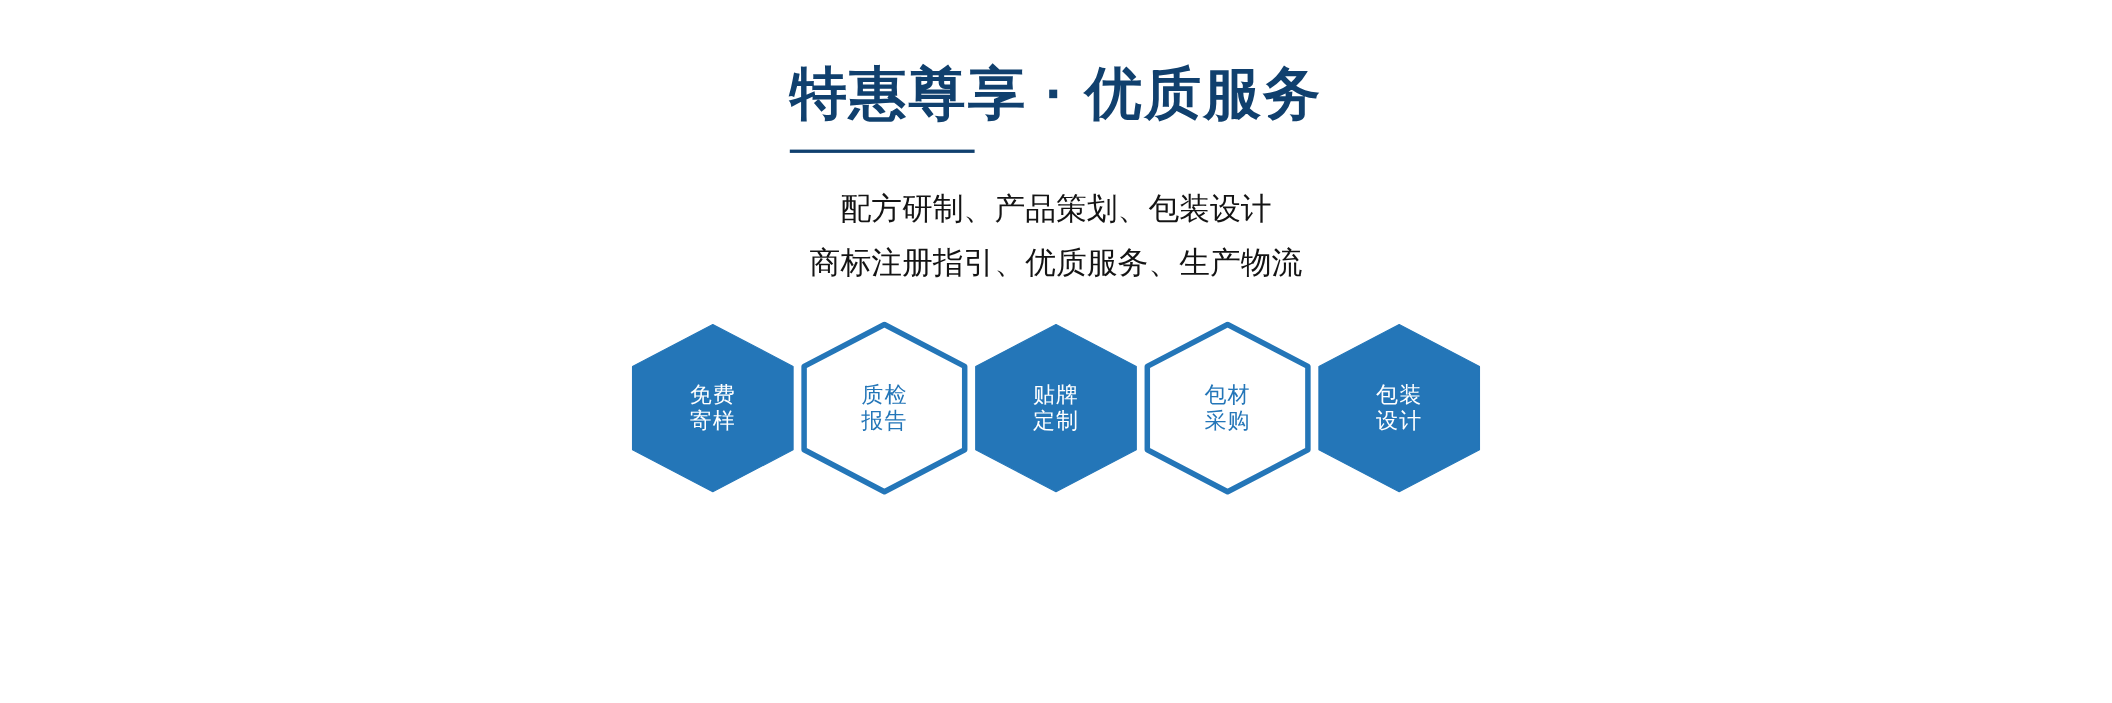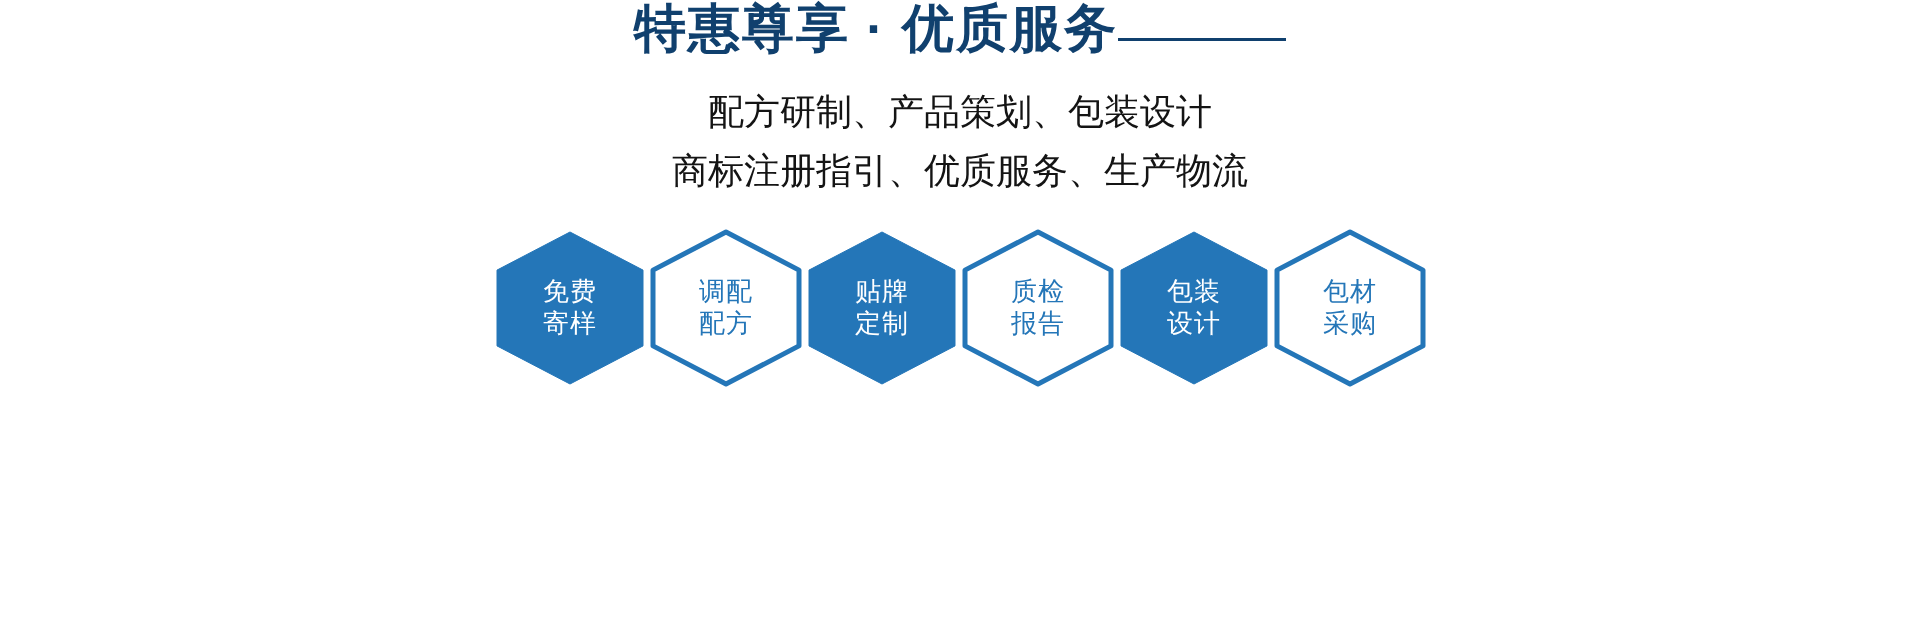--- a/index.html
+++ b/index.html
@@ -20,23 +20,24 @@
     width: 1920px;
     height: 639px;
     background: #ffffff;
     display: flex;
     flex-direction: column;
     align-items: center;
   }
 
   
   .title-block {
+    margin-top: 58px;
     display: flex;
-    flex-direction: row;
-    align-items: center;
+    flex-direction: column;
+    align-items: flex-start;
   }
   .main-title {
     font-size: 52px;
     line-height: 1.08;
     font-weight: bold;
     color: #10406e;
     letter-spacing: 2px;
     white-space: nowrap;
     text-align: center;
   }
@@ -49,21 +50,21 @@
 
   
   .subtitle-block {
     margin-top: 33px;
     display: flex;
     flex-direction: column;
     align-items: center;
     gap: 14px;
   }
   .subtitle-line {
-    font-size: 36px;
+    font-size: 28px;
     line-height: 1.25;
     color: #141414;
     letter-spacing: 0px;
     white-space: nowrap;
     text-align: left;
   }
 
   
   .hex-row {
     margin-top: 36px;
@@ -84,21 +85,21 @@
   }
   .hex svg {
     position: absolute;
     inset: 0;
     width: 152px;
     height: 158px;
   }
   .hex-label {
     position: relative;
     z-index: 2;
-    font-size: 26px;
+    font-size: 20px;
     line-height: 1.22;
     font-weight: normal;
     text-align: right;
     letter-spacing: 1px;
     white-space: pre-line;
     pointer-events: none;
   }
   .hex.filled .hex-label { color: #ffffff; }
   .hex.outline .hex-label { color: #2476b8; }
 </style>
@@ -122,46 +123,39 @@
         <svg viewBox="0 0 152 158">
           <polygon points="76.0,3.0 149.0,41.1 149.0,116.9 76.0,155.0 3.0,116.9 3.0,41.1" fill="#2476b8" stroke="#2476b8" stroke-width="1" stroke-linejoin="round"></polygon>
         </svg>
         <div class="hex-label">免费
 寄样</div>
       </div>
       <div class="hex outline">
         <svg viewBox="0 0 152 158">
           <polygon points="76.0,3.0 149.0,41.1 149.0,116.9 76.0,155.0 3.0,116.9 3.0,41.1" fill="#ffffff" stroke="#2476b8" stroke-width="5" stroke-linejoin="round"></polygon>
         </svg>
-        <div class="hex-label">调配
-配方</div>
+        <div class="hex-label">质检
+报告</div>
       </div>
       <div class="hex filled">
         <svg viewBox="0 0 152 158">
           <polygon points="76.0,3.0 149.0,41.1 149.0,116.9 76.0,155.0 3.0,116.9 3.0,41.1" fill="#2476b8" stroke="#2476b8" stroke-width="1" stroke-linejoin="round"></polygon>
         </svg>
         <div class="hex-label">贴牌
 定制</div>
       </div>
       <div class="hex outline">
         <svg viewBox="0 0 152 158">
           <polygon points="76.0,3.0 149.0,41.1 149.0,116.9 76.0,155.0 3.0,116.9 3.0,41.1" fill="#ffffff" stroke="#2476b8" stroke-width="5" stroke-linejoin="round"></polygon>
         </svg>
-        <div class="hex-label">质检
-报告</div>
+        <div class="hex-label">包材
+采购</div>
       </div>
       <div class="hex filled">
         <svg viewBox="0 0 152 158">
           <polygon points="76.0,3.0 149.0,41.1 149.0,116.9 76.0,155.0 3.0,116.9 3.0,41.1" fill="#2476b8" stroke="#2476b8" stroke-width="1" stroke-linejoin="round"></polygon>
         </svg>
         <div class="hex-label">包装
 设计</div>
       </div>
-      <div class="hex outline">
-        <svg viewBox="0 0 152 158">
-          <polygon points="76.0,3.0 149.0,41.1 149.0,116.9 76.0,155.0 3.0,116.9 3.0,41.1" fill="#ffffff" stroke="#2476b8" stroke-width="5" stroke-linejoin="round"></polygon>
-        </svg>
-        <div class="hex-label">包材
-采购</div>
-      </div>
     </div>
 
 </div>
 
 </body></html>

